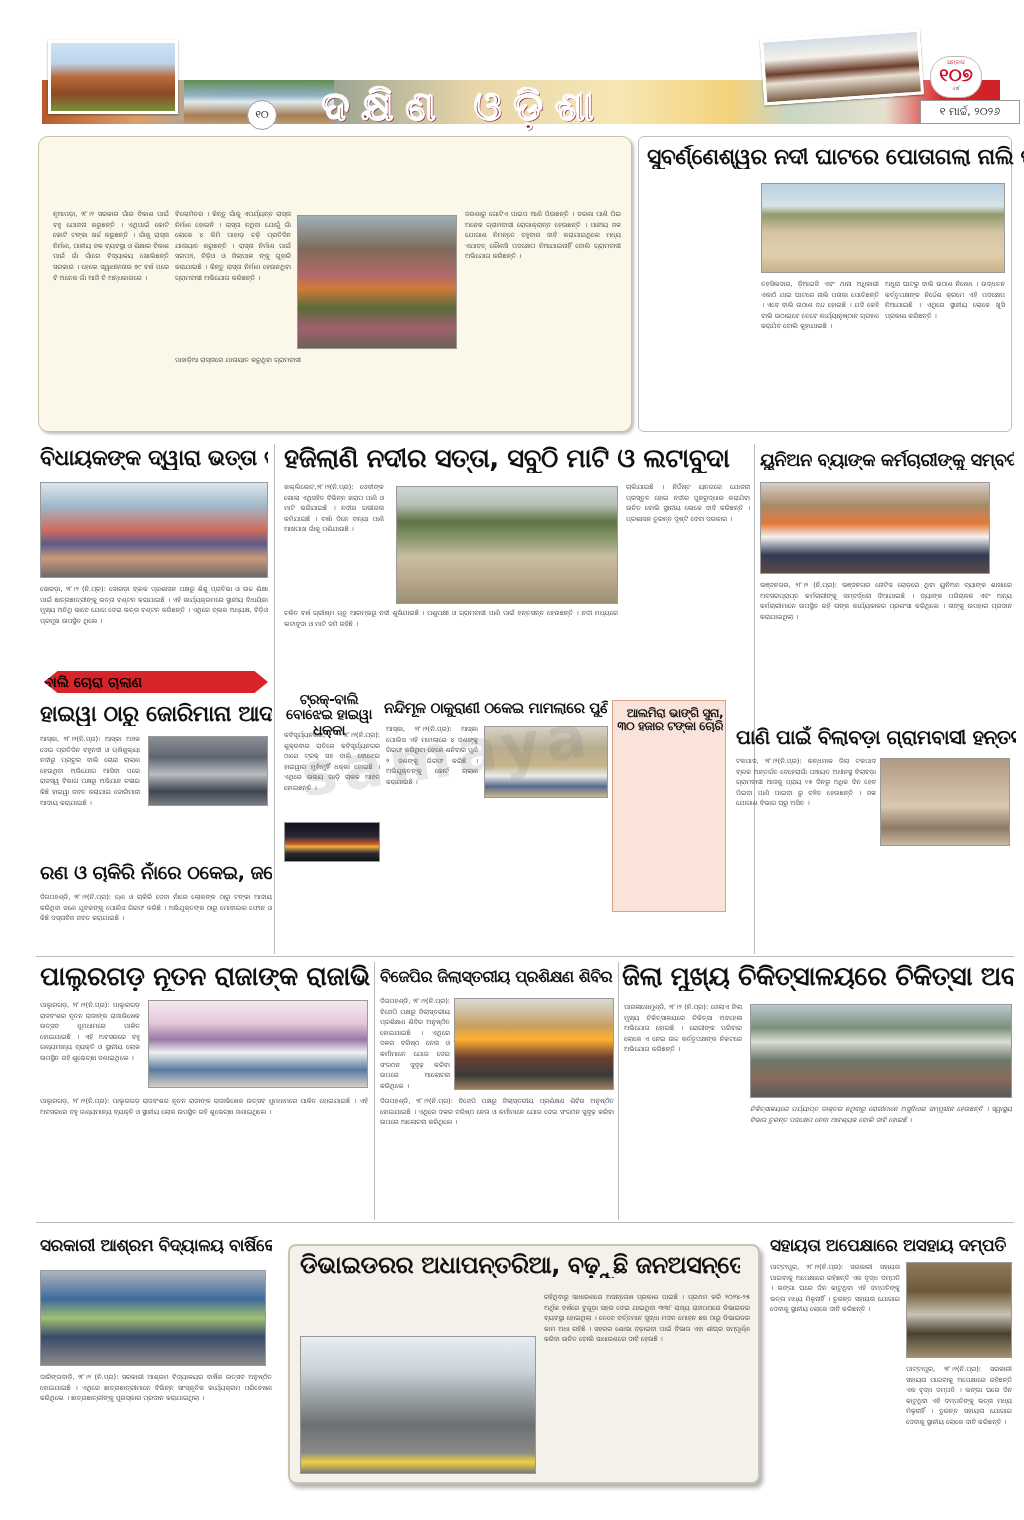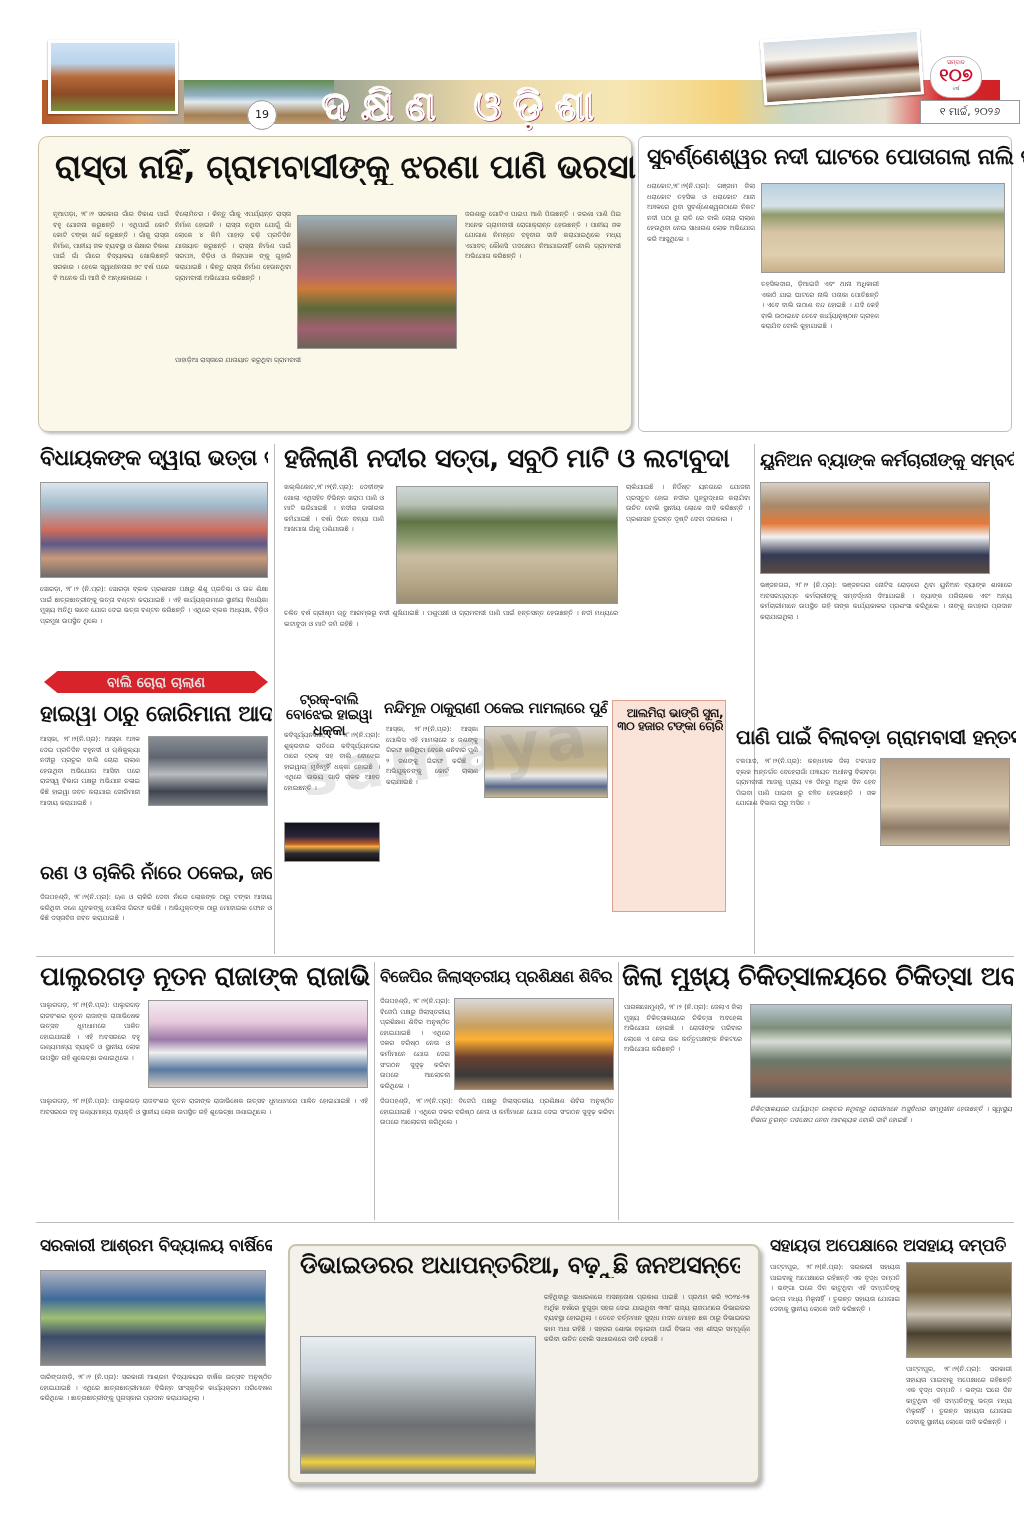--- a/index.html
+++ b/index.html
@@ -44,61 +44,60 @@
   .ph-police { background: linear-gradient(180deg,#d7d2c8 0%, #b8ad90 30%, #c7b58a 55%, #eaeaea 70%, #5a6a8a 85%, #c8b890 100%); }
   .ph-truck { background: linear-gradient(180deg,#8a8f96 0%, #5f6570 30%, #b9bcc0 55%, #3f454f 80%, #7a7e84 100%); }
   .ph-well { background: linear-gradient(180deg,#b09a84 0%, #c7b39a 30%, #d8c9b0 55%, #8e7a66 80%, #c9b8a0 100%); }
   .ph-stage { background: linear-gradient(180deg,#f4e9f0 0%, #e6c8dc 25%, #9a7aa8 45%, #f0f0f0 60%, #5a7aa0 80%, #d8d0c8 100%); }
   .ph-crowd2 { background: linear-gradient(180deg,#dadada 0%, #c8a060 30%, #ffb030 45%, #6a4030 65%, #3a3a3a 85%, #a08060 100%); }
   .ph-hospital { background: linear-gradient(180deg,#b9c8d2 0%, #7c8f7a 25%, #d9ddd6 40%, #6b7a6a 60%, #8a6a5a 80%, #5a5a5a 100%); }
   .ph-school { background: linear-gradient(180deg,#b0b4c0 0%, #3f6a9a 30%, #a0c070 50%, #3a4a6a 70%, #8a8a8a 100%); }
   .ph-road { background: linear-gradient(180deg,#e8eef2 0%, #c8d2d8 25%, #9aa0a3 45%, #6d7073 65%, #8a8a86 85%, #f0d040 92%, #7a7a7a 100%); }
   .ph-elder { background: linear-gradient(180deg,#8e7a58 0%, #6d5a3a 30%, #c9c2b2 55%, #4a4030 75%, #a09070 100%); }
 
-  .banner-red { background: #d8232a; color: #e5e5e5; text-align: center; font-weight: bold; font-size: 14px; line-height: 22px; clip-path: polygon(6% 0, 94% 0, 100% 50%, 94% 100%, 6% 100%, 0 50%); }
+  .banner-red { background: #d8232a; color: #000000; text-align: left; font-weight: bold; font-size: 14px; line-height: 22px; clip-path: polygon(6% 0, 94% 0, 100% 50%, 94% 100%, 6% 100%, 0 50%); }
 
   .rule-v { width: 1px; background: #bbb; }
   .rule-h { height: 1px; background: #bbb; }
 
   .pink-box { background: #fae3d8; border: 1px solid #d9a28a; }
   .watermark { font-size: 60px; color: rgba(120,120,120,.18); font-weight: bold; transform: rotate(-8deg); letter-spacing: 6px; pointer-events: none; }
   .bubble { background: #f3f1ea; border: 2px solid #c9c4b0; border-radius: 8px; box-shadow: 3px 4px 4px rgba(0,0,0,.3); }
 </style>
 </head>
 <body>
 
 <div class="abs masthead">
   <div class="mast-bg"></div>
   <div class="abs mast-fall"></div>
-  <div class="abs mast-page">19</div>
+  <div class="abs mast-page">୧୦</div>
   <div class="abs mast-title">ଦକ୍ଷିଣ ଓଡ଼ିଶା</div>
 </div>
 <div class="abs mast-temple" style="left:48px; top:40px;"></div>
 <div class="abs mast-palace" style="left:762px; top:34px;"></div>
 <div class="abs mast-logo" style="left:930px; top:56px;border-radius:20px;">
   <div class="top">ସମ୍ବାଦ</div>
   <div class="num">୧୦୭</div>
   <div class="sub">ବର୍ଷ</div>
 </div>
 <div class="abs mast-date" style="left:920px; top:100px;">୧ ମାର୍ଚ୍ଚ, ୨୦୨୬</div>
 
 <div class="abs box-cream" style="left:38px; top:136px; width:594px; height:296px;">
-  <div class="abs hl hl-xl" style="left:16px; top:12px;">ରାସ୍ତା ନାହିଁ, ଗ୍ରାମବାସୀଙ୍କୁ ଝରଣା ପାଣି ଭରସା</div>
   <div class="abs body-text" style="left:14px; top:72px; width:116px; height:210px;">ନୂଆପଡ଼ା, ୨୮।୨ ସରକାର ଗାଁର ବିକାଶ ପାଇଁ ବହୁ ଯୋଜନା କରୁଛନ୍ତି । ଏଥିପାଇଁ କୋଟି କୋଟି ଟଙ୍କା ଖର୍ଚ୍ଚ କରୁଛନ୍ତି । ଗାଁକୁ ରାସ୍ତା ନିର୍ମାଣ, ପାନୀୟ ଜଳ ବ୍ୟବସ୍ଥା ଓ ଶିକ୍ଷାର ବିକାଶ ପାଇଁ ଗାଁ ଗାଁରେ ବିଦ୍ୟାଳୟ ଖୋଲିଛନ୍ତି ସରକାର । ହେଲେ ସ୍ୱାଧୀନତାର ୭୯ ବର୍ଷ ପରେ ବି ଅନେକ ଗାଁ ଆଜି ବି ଅନ୍ଧକାରରେ ।</div>
   <div class="abs body-text" style="left:136px; top:72px; width:116px; height:140px;">ବିଲୋମିତର । କିନ୍ତୁ ଗାଁକୁ ଏପର୍ଯ୍ୟନ୍ତ ରାସ୍ତା ନିର୍ମାଣ ହୋଇନି । ରାସ୍ତା ନଥିବା ଯୋଗୁଁ ଗାଁ ଲୋକେ ୪ କିମି ପାହାଡ଼ ଚଢ଼ି ପ୍ରତିଦିନ ଯାତାୟାତ କରୁଛନ୍ତି । ରାସ୍ତା ନିର୍ମାଣ ପାଇଁ ସରପଞ୍ଚ, ବିଡ଼ିଓ ଓ ଜିଲାପାଳ ଙ୍କୁ ଗୁହାରି କରାଯାଇଛି । କିନ୍ତୁ ରାସ୍ତା ନିର୍ମାଣ ହେଉନଥିବା ଗ୍ରାମବାସୀ ଅଭିଯୋଗ କରିଛନ୍ତି ।</div>
   <div class="abs photo ph-crowd" style="left:258px; top:78px; width:160px; height:134px;"></div>
   <div class="abs body-text" style="left:136px; top:218px; width:282px; height:66px;">ପାହାଡ଼ିଆ ରାସ୍ତାରେ ଯାତାୟାତ କରୁଥିବା ଗ୍ରାମବାସୀ</div>
   <div class="abs body-text" style="left:426px; top:72px; width:156px; height:212px;">ଜରଣାରୁ ଗୋଟିଏ ପାଇପ ଆଣି ପିଉଛନ୍ତି । ଜରଣା ପାଣି ପିଇ ଅନେକ ଗ୍ରାମବାସୀ ରୋଗାକ୍ରାନ୍ତ ହେଉଛନ୍ତି । ପାନୀୟ ଜଳ ଯୋଗାଣ ନିମନ୍ତେ ବହୁବାର ଦାବି କରାଯାଇଥିଲେ ମଧ୍ୟ ଏଯାବତ୍ କୌଣସି ପଦକ୍ଷେପ ନିଆଯାଇନାହିଁ ବୋଲି ଗ୍ରାମବାସୀ ଅଭିଯୋଗ କରିଛନ୍ତି ।</div>
 </div>
 
 <div class="abs box-white" style="left:638px; top:136px; width:374px; height:296px;">
   <div class="abs hl hl-m" style="left:8px; top:8px;">ସୁବର୍ଣ୍ଣେଶ୍ୱର ନଦୀ ଘାଟରେ ପୋତାଗଲା ନାଲି ପତାକା</div>
-  <div class="abs body-text" style="left:8px; top:44px; width:108px; height:242px;">ଧରାକୋଟ,୨୮।୨(ନି.ପ୍ର): ଗଞ୍ଜାମ ଜିଲା ଧରାକୋଟ ତହସିଲ ଓ ଧରାକୋଟ ଥାନା ଅଞ୍ଚଳରେ ଥିବା ସୁବର୍ଣ୍ଣେଶ୍ୱରଠାରେ ନିକଟ ନଦୀ ପଠା ରୁ ରାତି ରେ ବାଲି ଚୋରା ଚାଲାଣ ହେଉଥିବା ନେଇ ସାଧାରଣ ଲୋକ ଅଭିଯୋଗ କରି ଆସୁଥିଲେ ।</div>
   <div class="abs photo ph-field" style="left:122px; top:46px; width:244px; height:90px;"></div>
   <div class="abs body-text" style="left:122px; top:142px; width:118px; height:144px;">ତହସିଲଦାର, ଡ଼ିଆଇଜି ଏବଂ ଥାନା ଅଧିକାରୀ ଏକାଠି ଯାଇ ଘାଟରେ ନାଲି ପତାକା ପୋତିଛନ୍ତି । ଏବେ ବାଲି ଉଠାଣ ବନ୍ଦ ହୋଇଛି । ଯଦି କେହି ବାଲି ଉଠାଇବେ ତେବେ କାର୍ଯ୍ୟାନୁଷ୍ଠାନ ଗ୍ରହଣ କରାଯିବ ବୋଲି କୁହାଯାଇଛି ।</div>
+  <div class="abs body-text" style="left:246px; top:142px; width:120px; height:144px;">ଅଧୁନା ଘାଟରୁ ବାଲି ଉଠାଣ ନିଷେଧ । ଉଦ୍ଧତନ କର୍ତ୍ତୃପକ୍ଷଙ୍କ ନିର୍ଦ୍ଦେଶ କ୍ରମେ ଏହି ପଦକ୍ଷେପ ନିଆଯାଇଛି । ଏଥିରେ ସ୍ଥାନୀୟ ଲୋକେ ଖୁସି ପ୍ରକାଶ କରିଛନ୍ତି ।</div>
 </div>
 
 <div class="abs hl hl-m" style="left:40px; top:446px; width:228px;">ବିଧାୟକଙ୍କ ଦ୍ୱାରା ଭତ୍ତା ବଣ୍ଟନ</div>
 <div class="abs photo ph-meeting" style="left:40px; top:482px; width:228px; height:96px;"></div>
 <div class="abs body-text" style="left:40px; top:584px; width:228px; height:74px;">ସୋରଡ଼ା, ୨୮।୨ (ନି.ପ୍ର): ସୋରଡ଼ା ବ୍ଲକ ପ୍ରଶାସନ ପକ୍ଷରୁ ଶିଶୁ ପ୍ରତିଭା ଓ ଉଚ୍ଚ ଶିକ୍ଷା ପାଇଁ ଛାତ୍ରଛାତ୍ରୀଙ୍କୁ ଭତ୍ତା ବଣ୍ଟନ କରାଯାଇଛି । ଏହି କାର୍ଯ୍ୟକ୍ରମରେ ସ୍ଥାନୀୟ ବିଧାୟିକା ମୁଖ୍ୟ ଅତିଥି ଭାବେ ଯୋଗ ଦେଇ ଭତ୍ତା ବଣ୍ଟନ କରିଛନ୍ତି । ଏଥିରେ ବ୍ଲକ ଅଧ୍ୟକ୍ଷ, ବିଡ଼ିଓ ପ୍ରମୁଖ ଉପସ୍ଥିତ ଥିଲେ ।</div>
 
 <div class="abs rule-v" style="left:274px; top:444px; height:510px;"></div>
 
 <div class="abs hl hl-l" style="left:284px; top:444px; width:466px;">ହଜିଲାଣି ନଦୀର ସତ୍ତା, ସବୁଠି ମାଟି ଓ ଲଟାବୁଦା</div>
 <div class="abs body-text" style="left:284px; top:482px; width:100px; height:120px;">ଖଲ୍ଲିକୋଟ,୨୮।୨(ନି.ପ୍ର): ଦେବୀଙ୍କ ଖୋଲା ଏଥିସହିତ ବିଭିନ୍ନ ଖରାପ ପାଣି ଓ ମାଟି ଭରିଯାଇଛି । ନଦୀର ଗଭୀରତା କମିଯାଇଛି । ବର୍ଷା ଦିନେ ବନ୍ୟା ପାଣି ଆଖପାଖ ଗାଁକୁ ପଶିଯାଉଛି ।</div>

